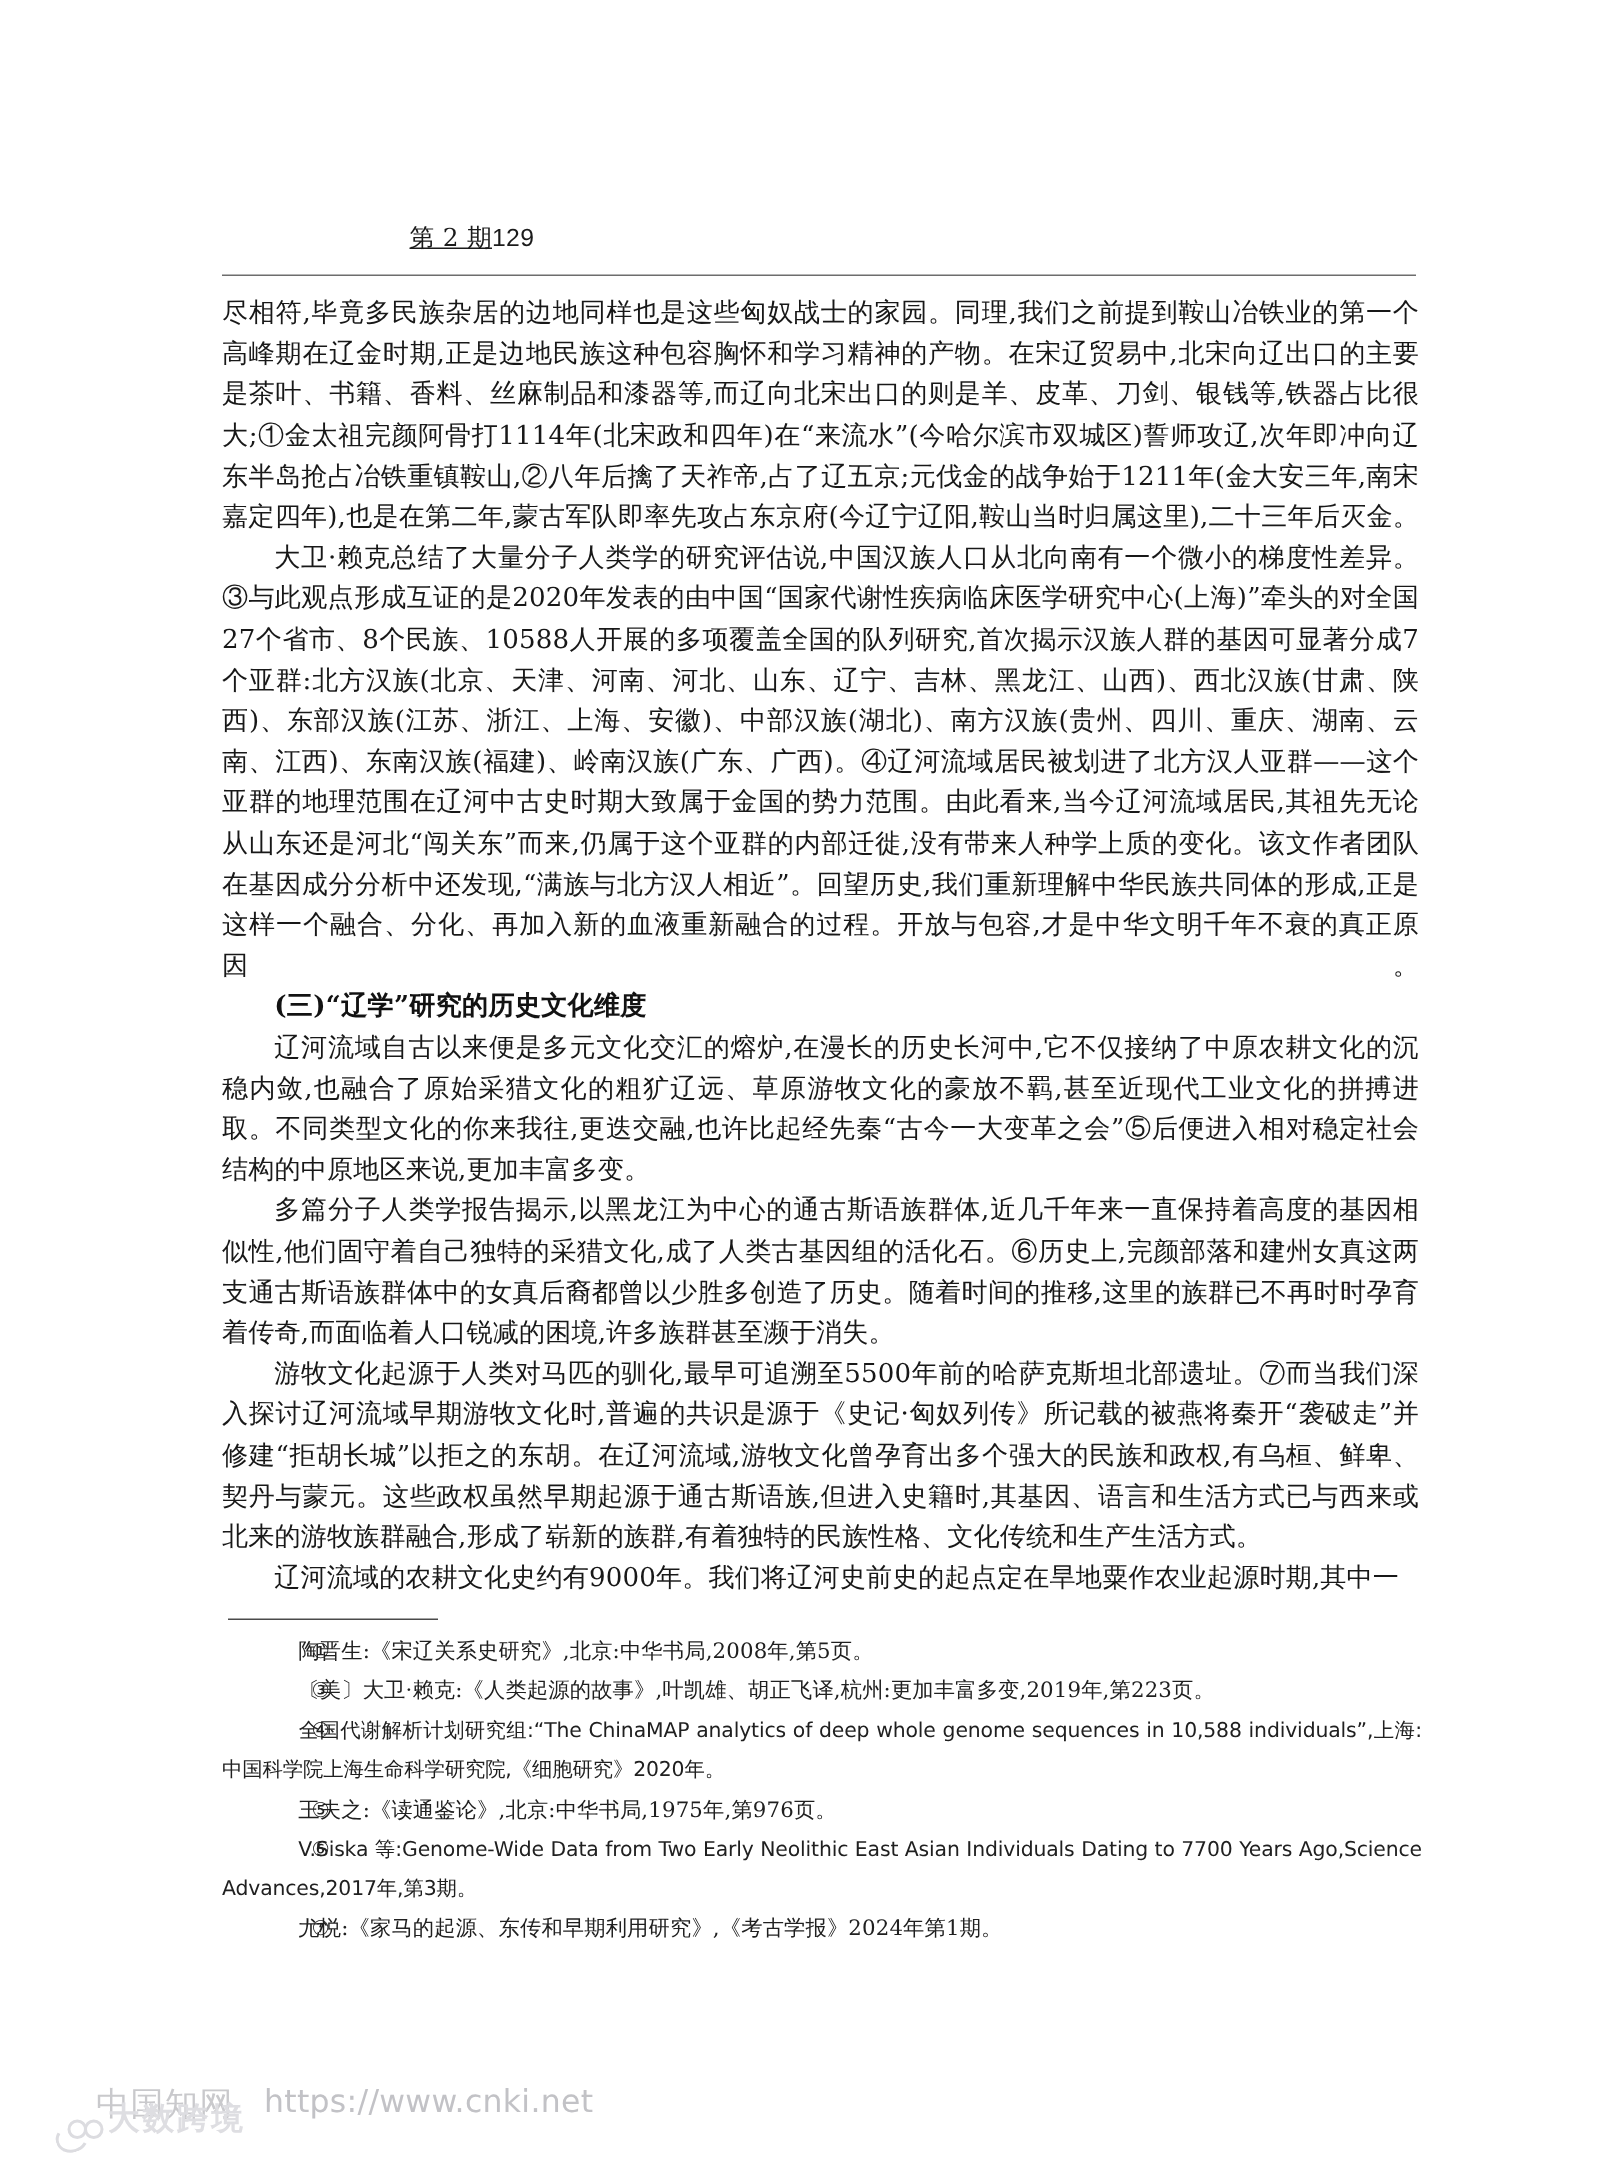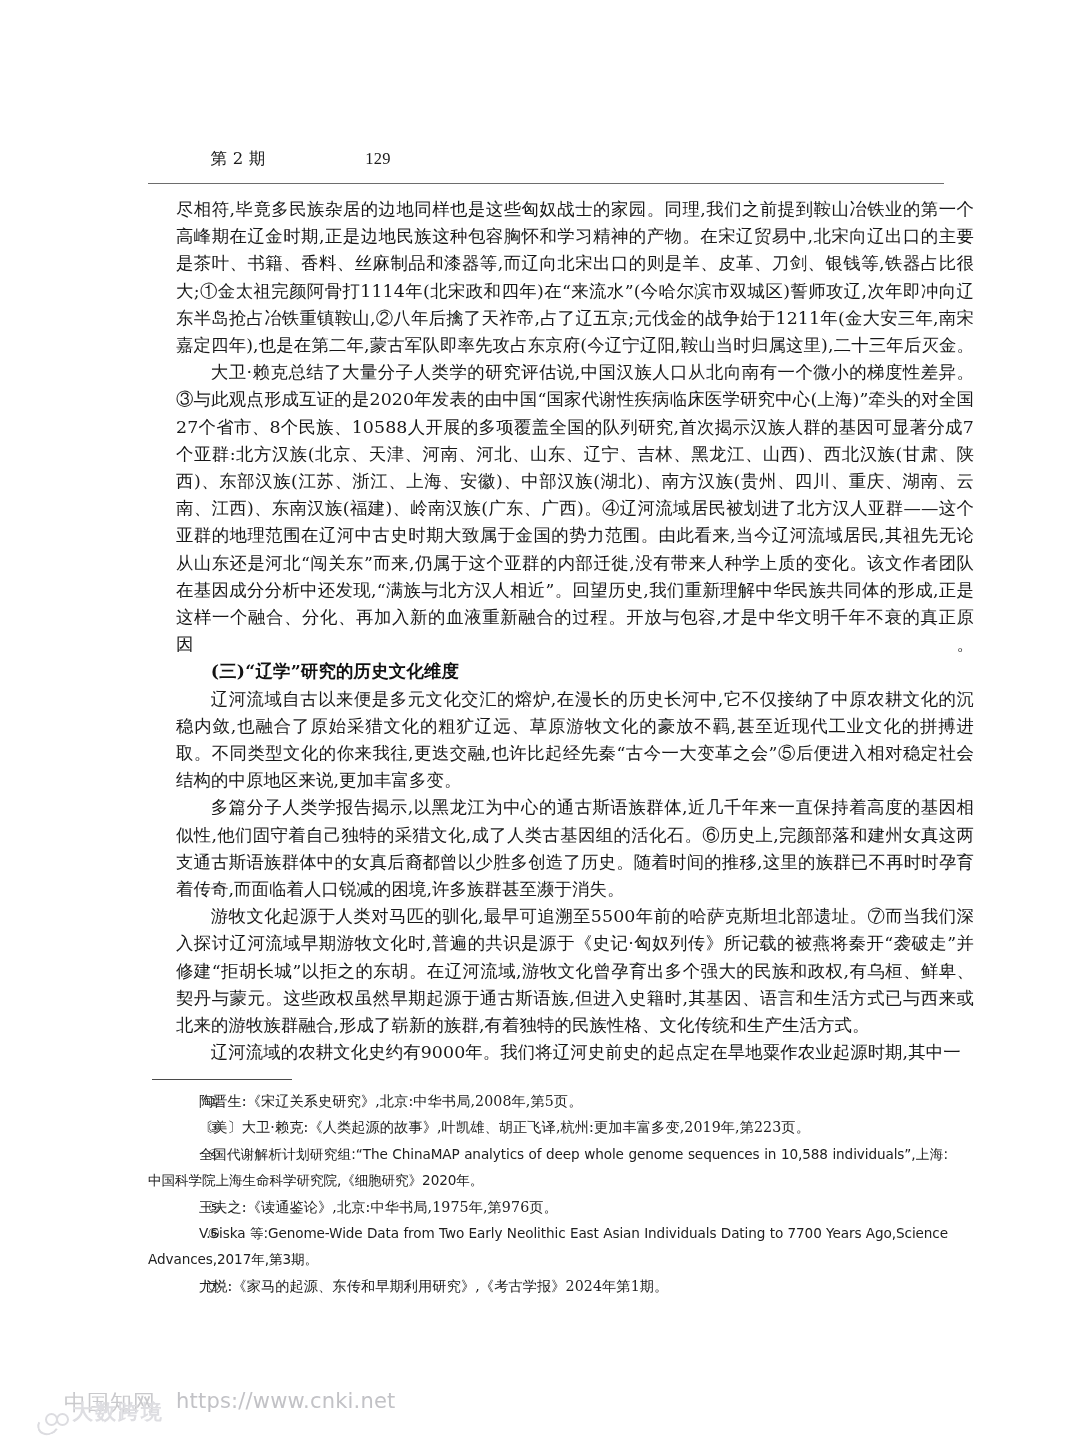--- a/index.html
+++ b/index.html
@@ -25,49 +25,49 @@
     width: 796px;
     height: 30px;
     display: flex;
     align-items: baseline;
     font-size: 16.5px;
     color: #1b1b1b;
     letter-spacing: .2px;
   }
   .header .issue {
     width: 180px;
-    text-align: center;
-    white-space: nowrap;
+    text-align: right;
+    white-space: nowrap;
+    text-decoration: underline;
   }
   .header .runtitle {
     flex: 1;
     text-align: center;
     white-space: nowrap;
   }
   .header .folio {
     width: 100px;
-    text-align: center;
-    font-family: Liberation Serif, serif;
+    text-align: left;
+    font-family: Liberation Sans, sans-serif;
   }
   .header-rule {
     position: absolute;
     left: 148px;
     top: 183px;
     width: 796px;
     height: 1px;
     background: #6d6d6d;
   }
 
   
   .body-col {
     position: absolute;
     left: 148px;
     top: 196px;
     width: 798px;
-    margin-left: 28px;
   }
   .para {
     margin: 0;
     font-size: 17.4px;
     line-height: 27.2px;
     text-align: justify;
     text-align-last: left;
     text-justify: inter-character;
     letter-spacing: .1px;
     color: #181818;

